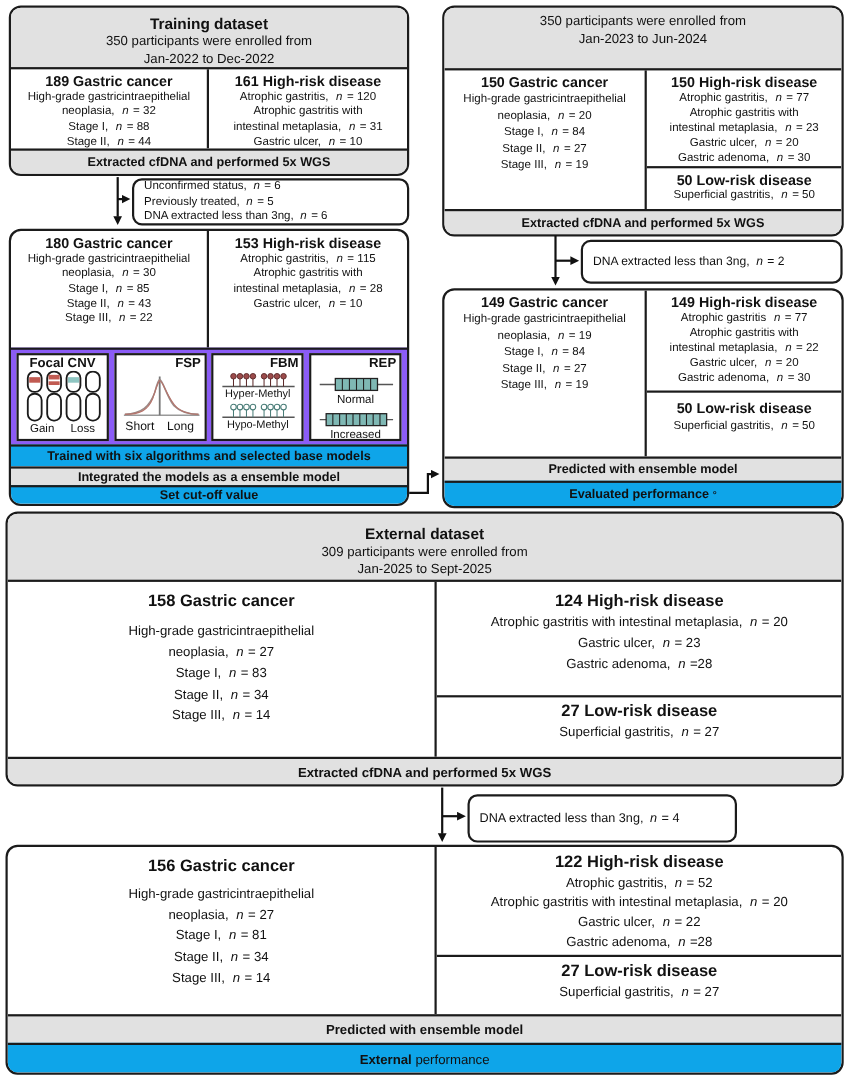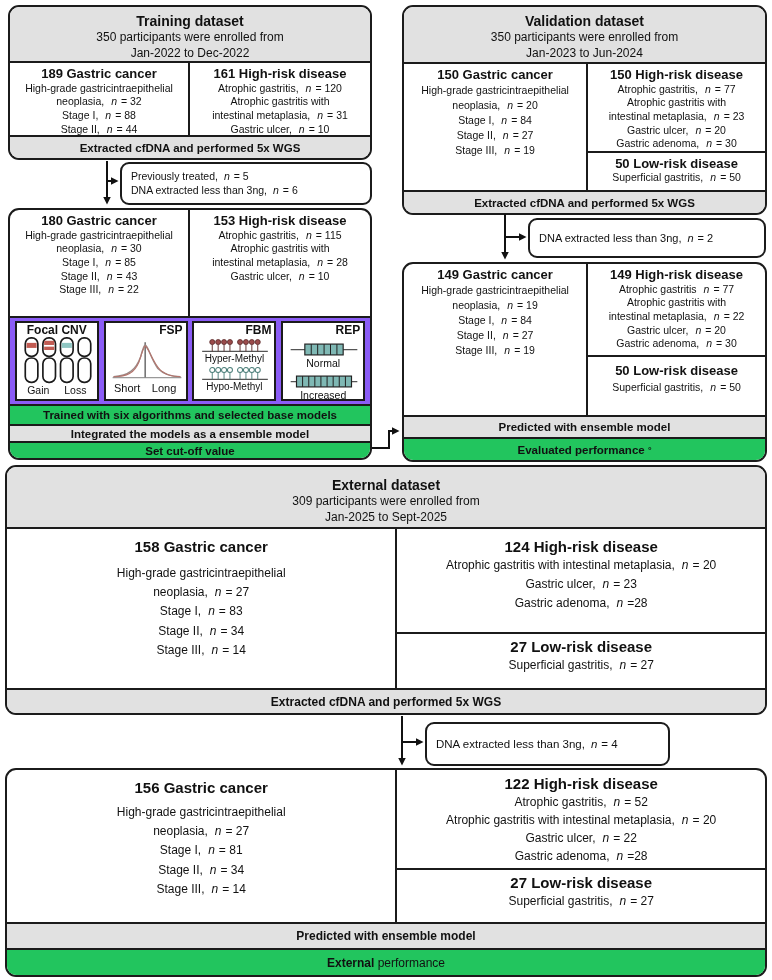--- a/index.html
+++ b/index.html
@@ -26,21 +26,21 @@
   .coltitle { font-weight:bold; font-size:13px; margin-top:3px; line-height:1.2; }
   .ln { font-size:10.5px; line-height:1.3; white-space:nowrap; }
   .nv { margin-left:7px; }
   .nv i { font-style:italic; margin-right:4px; }
   .rowgray, .rowwhite {
     border-top:2px solid #1b1b1b; text-align:center; font-weight:bold;
     font-size:11.5px; display:flex; align-items:center; justify-content:center;
     box-sizing:border-box;
   }
   .rowgray { background:#e1e1e1; }
-  .rowwhite { background:#22c55e; }
+  .rowwhite { background:#0ea5e9; }
   .subHR { flex:1; text-align:center; }
   .subLR { border-top:2px solid #1b1b1b; text-align:center; box-sizing:border-box; }
   .excl {
     position:absolute; box-sizing:border-box; background:#fff;
     border:2px solid #1b1b1b; border-radius:9px; padding:3px 9px;
     display:flex; flex-direction:column; justify-content:center;
   }
   .excl .ln { text-align:left; font-size:10.5px; line-height:1.3; }
   .excl .nv { margin-left:6px; }
   
@@ -93,20 +93,21 @@
       <div class="ln"><span>Atrophic gastritis,</span><span class="nv"><i>n</i><span>= 120</span></span></div>
       <div class="ln"><span>Atrophic gastritis with</span></div>
       <div class="ln"><span>intestinal metaplasia,</span><span class="nv"><i>n</i><span>= 31</span></span></div>
       <div class="ln"><span>Gastric ulcer,</span><span class="nv"><i>n</i><span>= 10</span></span></div>
     </div>
   </div>
   <div class="rowgray" style="height:23px;">Extracted cfDNA and performed 5x WGS</div>
 </div>
 
 <div class="excl" style="left:120px; top:162px; width:252px; height:43px;">
+  <div class="ln"><span>Unconfirmed status,</span><span class="nv"><i>n</i><span>= 6</span></span></div>
   <div class="ln"><span>Previously treated,</span><span class="nv"><i>n</i><span>= 5</span></span></div>
   <div class="ln"><span>DNA extracted less than 3ng,</span><span class="nv"><i>n</i><span>= 6</span></span></div>
 </div>
 
 <div class="box" style="left:8px; top:208px; width:364px; height:252px;">
   <div class="cols" style="flex:none; height:106px;">
     <div class="col colL">
       <div class="coltitle">180 Gastric cancer</div>
       <div class="ln"><span>High-grade gastricintraepithelial</span></div>
       <div class="ln"><span>neoplasia,</span><span class="nv"><i>n</i><span>= 30</span></span></div>
@@ -245,21 +246,20 @@
       <div class="fcap" style="font-size:10.5px;">Increased</div>
     </div>
   </div>
   <div class="rowwhite" style="height:20px;">Trained with six algorithms and selected base models</div>
   <div class="rowgray" style="height:17px;">Integrated the models as a ensemble model</div>
   <div class="rowwhite" style="flex:1;">Set cut-off value</div>
 </div>
 
 <div class="box" style="left:402px; top:5px; width:365px; height:210px;">
   <div class="hdr" style="height:57px;">
-    <div class="hdr-title">Validation dataset</div>
     <div class="hdr-sub">350 participants were enrolled from</div>
     <div class="hdr-sub">Jan-2023 to Jun-2024</div>
   </div>
   <div class="cols">
     <div class="col colL" style="width:51%;">
       <div class="coltitle">150 Gastric cancer</div>
       <div class="ln" style="line-height:1.45;"><span>High-grade gastricintraepithelial</span></div>
       <div class="ln" style="line-height:1.45;"><span>neoplasia,</span><span class="nv"><i>n</i><span>= 20</span></span></div>
       <div class="ln" style="line-height:1.45;"><span>Stage I,</span><span class="nv"><i>n</i><span>= 84</span></span></div>
       <div class="ln" style="line-height:1.45;"><span>Stage II,</span><span class="nv"><i>n</i><span>= 27</span></span></div>

